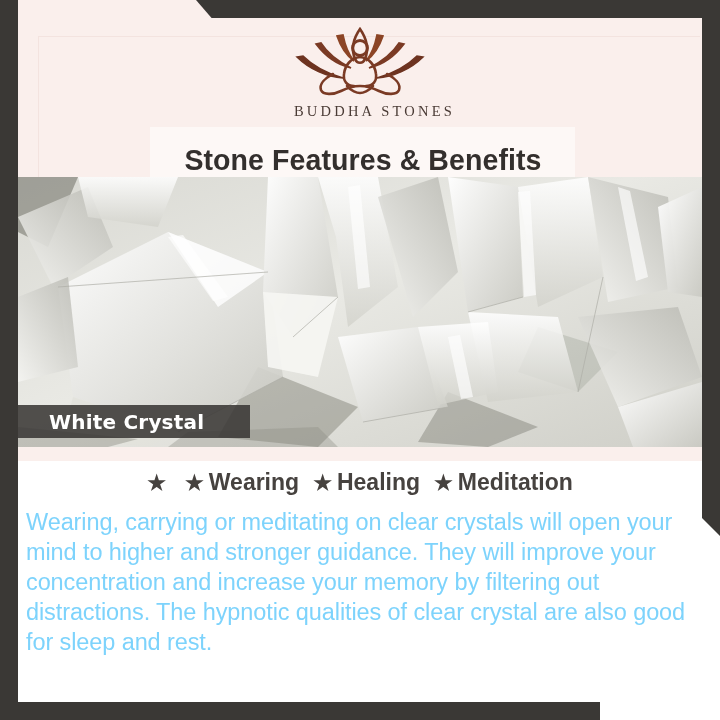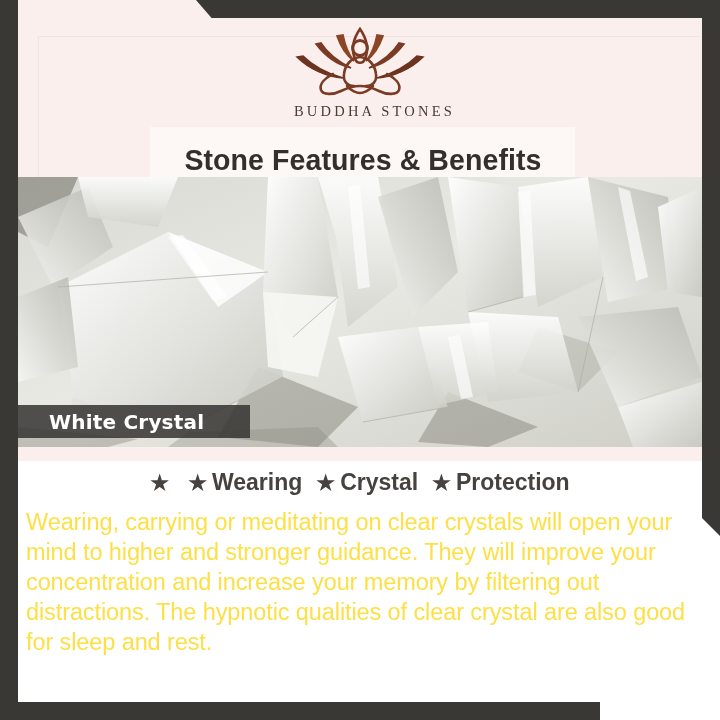--- a/index.html
+++ b/index.html
@@ -86,21 +86,21 @@
     display:inline-flex;align-items:center;
     font-family:"Liberation Sans Narrow","Liberation Sans",sans-serif;
     font-weight:bold;font-size:23px;color:#46423f;white-space:nowrap;
   }
   .benefit .star{font-size:21px;margin-right:5px;color:#46423f;line-height:1;}
   .benefit + .benefit{margin-left:14px;}
 
   .body-text{
     position:absolute;left:26px;top:507px;width:668px;
     font-family:"Liberation Sans Narrow","Liberation Sans",sans-serif;
-    font-size:23.5px;line-height:30px;color:#fde047;font-weight:400;
+    font-size:23.5px;line-height:30px;color:#7dd3fc;font-weight:400;
     letter-spacing:-.1px;
   }
 </style>
 </head>
 <body>
 
 <div class="poster">
 
   <div class="frame-dark"></div>
 
@@ -216,23 +216,23 @@
   <div class="benefits">
     <span class="benefit">
       <span class="star">★</span>
     </span>
     <span class="benefit">
       <span class="star">★</span>
       <span>Wearing</span>
     </span>
     <span class="benefit">
       <span class="star">★</span>
-      <span>Crystal</span>
-    </span>
-    <span class="benefit">
-      <span class="star">★</span>
-      <span>Protection</span>
+      <span>Healing</span>
+    </span>
+    <span class="benefit">
+      <span class="star">★</span>
+      <span>Meditation</span>
     </span>
   </div>
 
   <div class="body-text">Wearing, carrying or meditating on clear crystals will open your mind to higher and stronger guidance. They will improve your concentration and increase your memory by filtering out distractions. The hypnotic qualities of clear crystal are also good for sleep and rest.</div>
 
 </div>
 
 </body></html>

